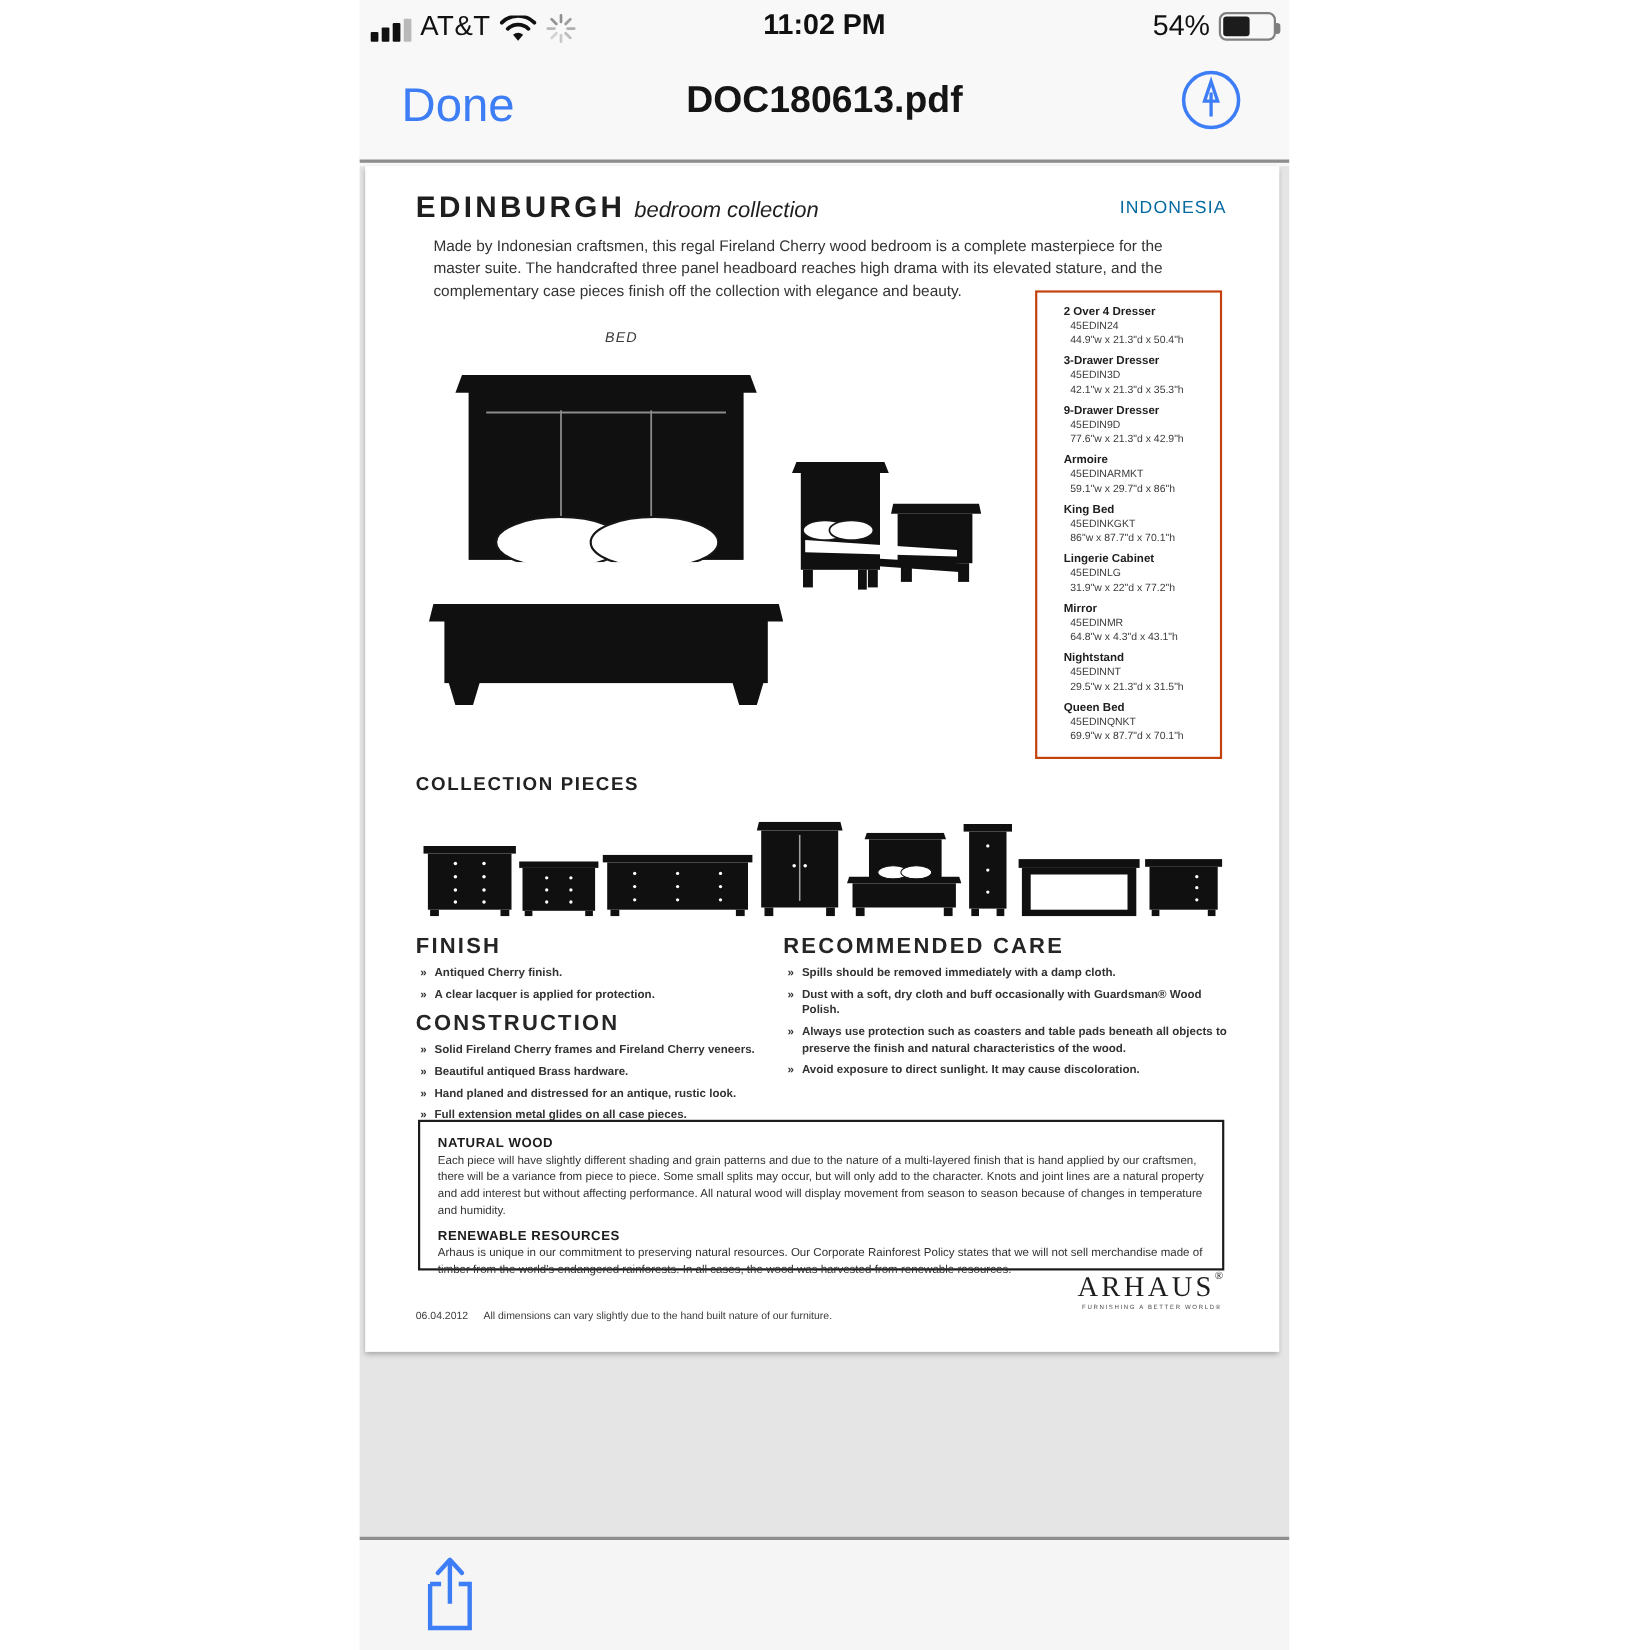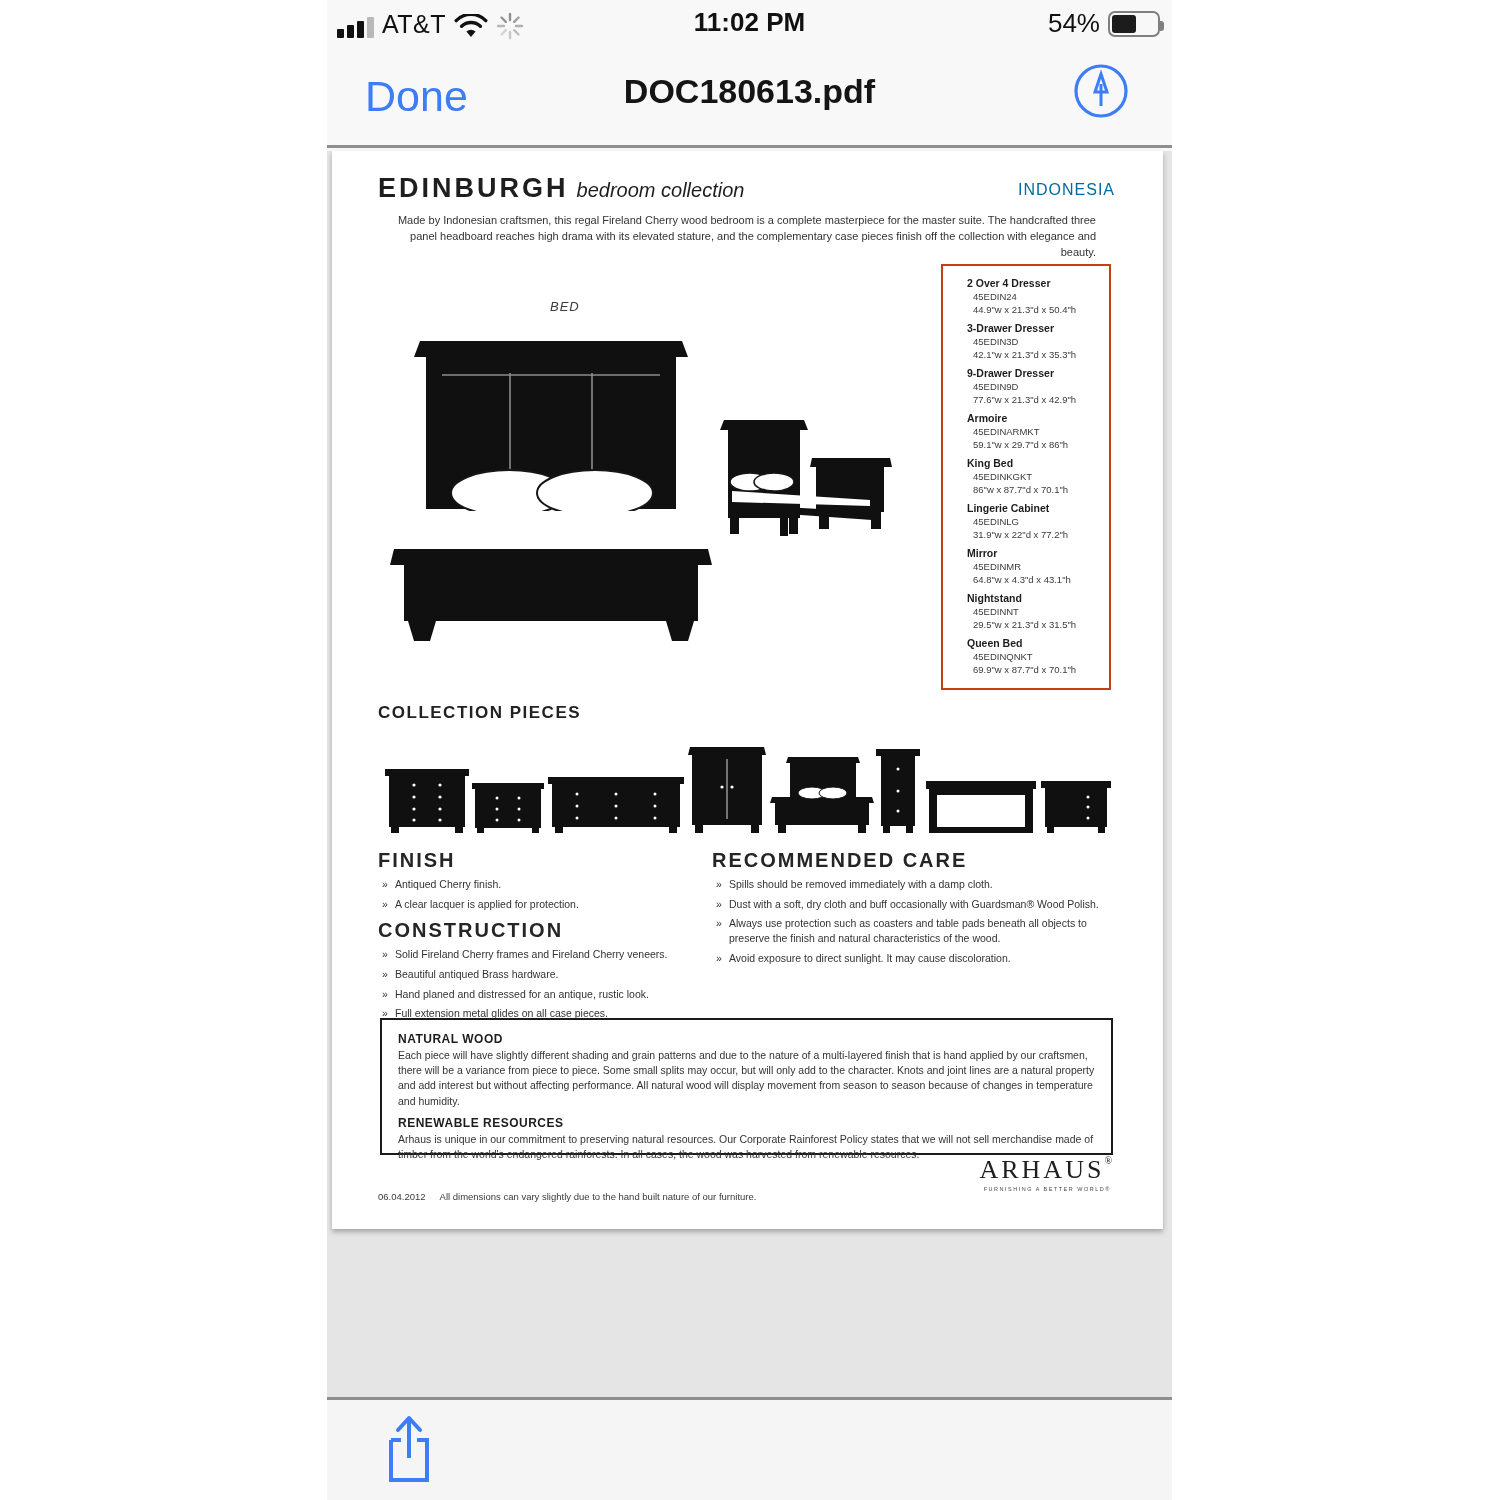--- a/index.html
+++ b/index.html
@@ -28,39 +28,39 @@
   .nav-title { position:absolute; left:0; right:0; top:24px; text-align:center; font-size:34px; font-weight:700; color:#151515; }
   .markup-btn { position:absolute; right:42px; top:14px; width:58px; height:58px; background:none; border:none; cursor:pointer; }
 
   
   .viewer { position:absolute; left:0; top:151px; width:845px; height:1246px; background:#e5e5e5; }
   .page { position:absolute; left:5px; top:0; width:831px; height:1078px; background:#ffffff; box-shadow:0 3px 5px rgba(0,0,0,0.28); color:#2b2b2b; }
 
   .doc-header-title { position:absolute; left:46px; top:22px; font-size:27px; font-weight:600; letter-spacing:3px; color:#1e1e1e; }
   .doc-header-sub { font-size:20px; font-weight:400; font-style:italic; letter-spacing:0; margin-left:8px; text-transform:none; }
   .doc-region { position:absolute; right:48px; top:30px; font-size:16px; letter-spacing:1px; color:#0369a1; }
-  .doc-intro { position:absolute; left:62px; top:62px; width:702px; font-size:11px; line-height:1.45; color:#333;text-align:right; }
+  .doc-intro { position:absolute; left:62px; top:62px; width:702px; font-size:14px; line-height:1.45; color:#333; }
 
   .spec-box { position:absolute; left:609px; top:113px; width:170px; height:426px; border:2px solid #c2410c; padding:11px 4px 0 24px; }
   .spec-item { margin-bottom:6px; }
   .spec-name { font-size:10.5px; font-weight:700; color:#1d1d1d; line-height:13px; }
   .spec-code { font-size:9.5px; color:#3a3a3a; line-height:13px; padding-left:6px; }
   .spec-dims { font-size:9.5px; color:#3a3a3a; line-height:13px; padding-left:6px; }
 
   .bed-label { position:absolute; left:218px; top:148px; font-size:13px; font-style:italic; color:#3a3a3a; letter-spacing:1px; }
   .bed-front { position:absolute; left:58px; top:180px; }
   .bed-side  { position:absolute; left:388px; top:255px; }
 
   .collection-heading { position:absolute; left:46px; top:552px; font-size:17px; font-weight:600; letter-spacing:1.5px; color:#222; }
   .pieces-row { position:absolute; left:52px; top:590px; width:728px; height:92px; display:flex; align-items:flex-end; justify-content:space-between; }
 
   .sect-heading { font-size:20px; font-weight:600; letter-spacing:2px; color:#252525; margin-bottom:5px; }
   .finish-col { position:absolute; left:46px; top:698px; width:310px; }
   .care-col { position:absolute; left:380px; top:698px; width:408px; }
-  ul.bullets { list-style:none; margin-bottom:8px; }
+  ul.bullets { list-style:none; margin-bottom:8px;font-weight:bold; }
   ul.bullets li { position:relative; padding-left:17px; font-size:10.5px; line-height:1.4; color:#333; margin-bottom:5px; }
   ul.bullets li::before { content:"\00BB"; position:absolute; left:4px; top:0; color:#333; }
 
   .nw-box { position:absolute; left:48px; top:867px; width:733px; height:137px; border:2px solid #1b1b1b; padding:12px 16px 0 16px; }
   .nw-heading { font-size:12px; font-weight:700; color:#1d1d1d; letter-spacing:0.5px; margin-bottom:2px; }
   .nw-body { font-size:10.5px; line-height:1.45; color:#333; margin-bottom:7px; }
 
   .doc-footer-left { position:absolute; left:46px; top:1040px; width:560px; font-size:9.5px; color:#3a3a3a; }
   .doc-footer-left .fdate { margin-right:14px; }
   .brand-logo { position:absolute; right:48px; top:1004px; text-align:center; }

